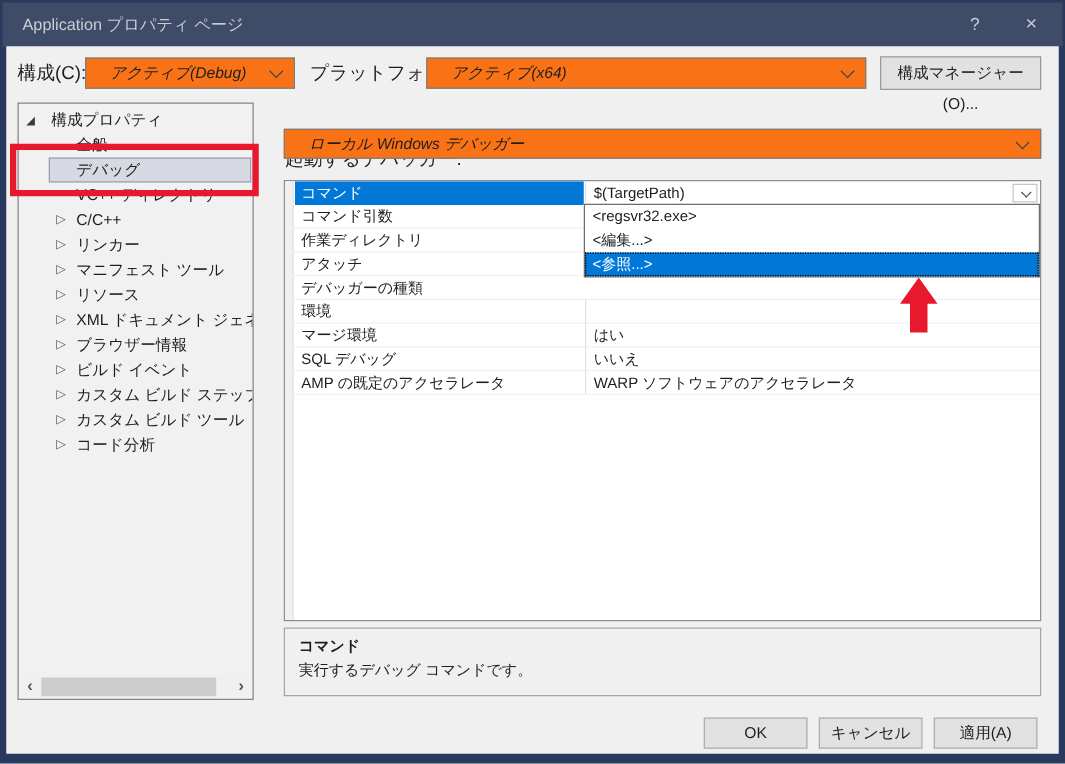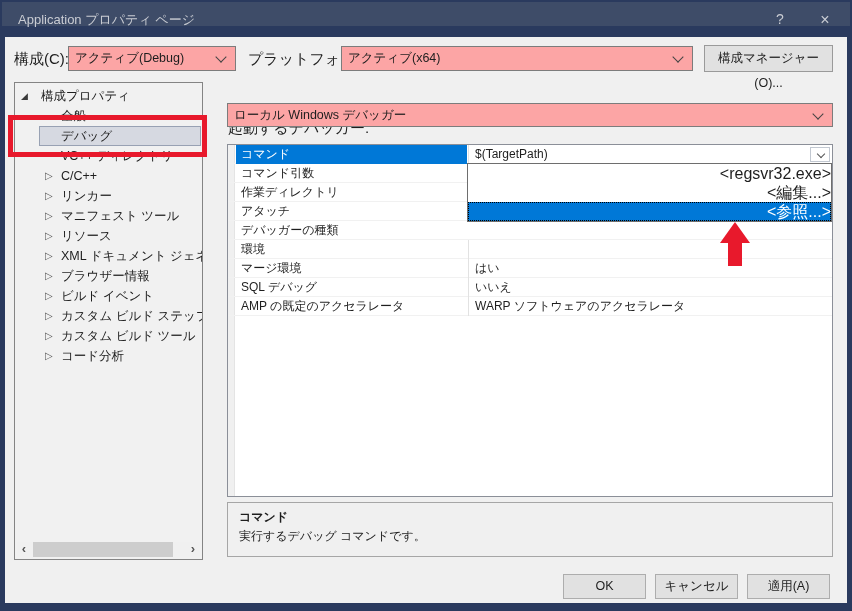--- a/index.html
+++ b/index.html
@@ -1,32 +1,32 @@
 <!DOCTYPE html>
 <html><head>
 <meta charset="utf-8">
 <style>
   * { margin:0; padding:0; box-sizing:border-box; }
   html,body { width:852px; height:611px; }
   body { font-family:"Liberation Sans","DejaVu Sans",sans-serif; font-size:12px; color:#1e1e1e; }
   #stage { position:relative; width:852px; height:611px; background:#2a3a5e; overflow:hidden; }
 
   
-  .titlebar { position:absolute; left:2px; top:2px; width:848px; height:24px; background:#3e4c68; }
+  .titlebar { position:absolute; left:2px; top:2px; width:848px; height:35px; background:#3e4c68; }
   .title-text { position:absolute; left:16px; top:0; height:35px; line-height:35px; color:#c9ccd3; font-size:13px; }
   .cap-btn { position:absolute; top:0; height:35px; line-height:35px; text-align:center; color:#c9ccd3; cursor:default; }
   .cap-help { left:762px; width:32px; font-size:14px; }
   .cap-close { left:802px; width:42px; font-size:16px; }
 
   
   .content { position:absolute; left:5px; top:37px; width:842px; height:566px; background:#f0f0f0; }
 
   .lbl { position:absolute; height:25px; line-height:25px; font-size:15px; white-space:nowrap; }
 
-  .combo { position:absolute; background:#fca5a5; border:1px solid #7c7c7c; line-height:22px; padding-left:6px; white-space:nowrap; overflow:hidden; font-size:12.5px; }
+  .combo { position:absolute; background:#f97316; border:1px solid #7c7c7c; line-height:22px; padding-left:19px; white-space:nowrap; overflow:hidden; font-size:12.5px;font-style:italic; }
   .chev { position:absolute; width:8px; height:8px; border-right:1.6px solid #444; border-bottom:1.6px solid #444; transform:rotate(45deg); }
   .combo .chev { right:10px; top:6px; }
 
   .push-btn { position:absolute; background:#e1e1e1; border:1px solid #9a9a9a; text-align:center; font-size:12.5px; color:#1e1e1e; }
   .push-btn.small-border { border-color:#adadad; }
 
   
   .tree-panel { position:absolute; left:9px; top:45px; width:189px; height:478px; background:#f1f1f1; border:1px solid #848484; overflow:hidden; }
   .trow { position:absolute; left:0; width:100%; height:20px; line-height:20px; white-space:nowrap; overflow:hidden; font-size:12.5px; }
   .trow .exp { position:absolute; top:0; height:20px; line-height:20px; font-size:9px; color:#3a3a3a; }
@@ -49,21 +49,21 @@
   .indent-strip { position:absolute; left:0; top:0; width:7px; height:100%; background:#f0f0f0; border-right:1px solid #e4e4e4; }
   .grow { position:absolute; left:0; width:100%; height:19px; line-height:19px; border-bottom:1px solid #f1f1f1; }
   .grow .gname { position:absolute; left:8px; top:0; width:231px; height:19px; line-height:19px; padding-left:5px; white-space:nowrap; overflow:hidden; }
   .grow .gval { position:absolute; left:240px; top:0; right:0; height:19px; line-height:19px; padding-left:6px; white-space:nowrap; overflow:hidden; border-left:1px solid #e2e2e2; }
   .grow.selected .gname { background:#0078d7; color:#fff; }
   .grid-combo-btn { position:absolute; right:2px; top:2px; width:20px; height:15px; background:#fff; border:1px solid #c2c8d1; }
   .grid-combo-btn .chev { right:5px; top:3px; width:6px; height:6px; border-color:#555; }
 
   
   .dropdown { position:absolute; left:467px; top:163px; width:365px; height:59px; background:#fff; border:1px solid #6e6e6e; z-index:15; }
-  .ditem { position:absolute; left:0; width:100%; height:19px; line-height:19px; padding-left:6px; white-space:nowrap; font-size:16px;text-align:right; }
+  .ditem { position:absolute; left:0; width:100%; height:19px; line-height:19px; padding-left:6px; white-space:nowrap; font-size:12px; }
   .ditem.selected { background:#0078d7; color:#ffffff; outline:1px dotted #000; outline-offset:-1px; }
 
   
   .desc { position:absolute; left:227px; top:502px; width:606px; height:55px; background:#f0f0f0; border:1px solid #a6a6a6; }
   .desc .dtitle { position:absolute; left:11px; top:6px; font-weight:bold; font-size:12px; }
   .desc .dtext { position:absolute; left:11px; top:25px; font-size:12px; }
 
   
   .footer-btn { top:574px; width:83px; height:25px; line-height:23px; }
 

